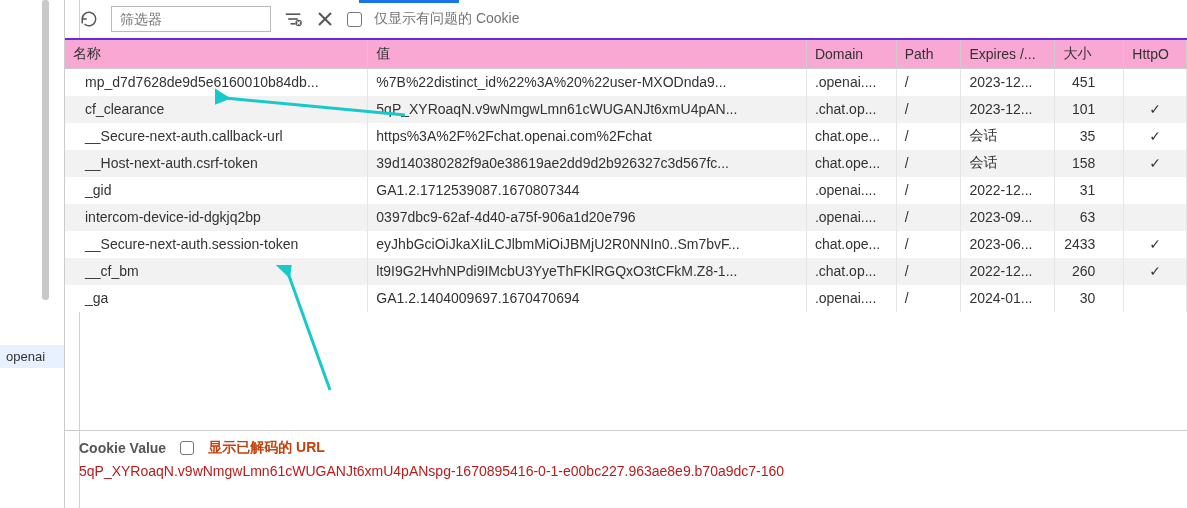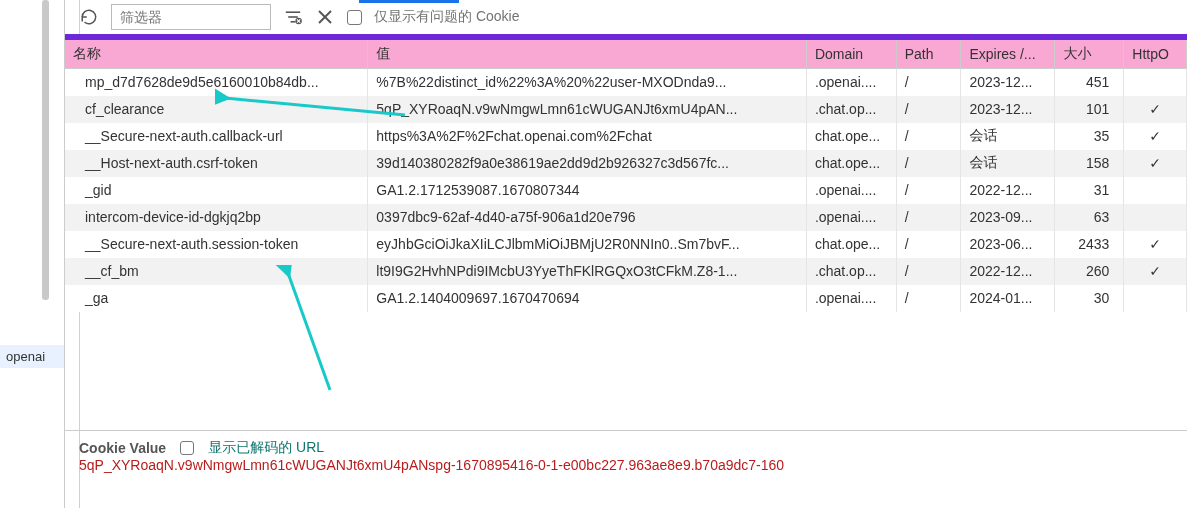--- a/index.html
+++ b/index.html
@@ -45,21 +45,21 @@
     display: flex;
     flex-direction: column;
   }
   
   .toolbar {
     display: flex;
     align-items: center;
     gap: 12px;
     height: 40px;
     padding: 4px 14px;
-    border-bottom: 6px solid #6d28d9;
+    border-bottom: 2px solid #6d28d9;
   }
   .toolbar .icon-btn {
     width: 20px; height: 20px;
     display: flex; align-items: center; justify-content: center;
     cursor: pointer;
     color: #555;
   }
   .toolbar svg { display: block; }
   .filter-input {
     width: 160px;
@@ -109,53 +109,54 @@
   }
   td {
     padding: 4px 8px;
     font-size: 14px;
     border-right: 1px solid #e5e5e5;
     white-space: nowrap;
     overflow: hidden;
     text-overflow: ellipsis;
     height: 27px;
   }
-  td.size { text-align: right; padding-right: 14px; }
+  td.size { text-align: right; padding-right: 28px; }
   td.http { text-align: center; }
   tbody tr:nth-child(even) td { background: #f2f2f2; }
   tbody tr:nth-child(odd)  td { background: #ffffff; }
   tbody td:first-child { padding-left: 20px; }
   
   .arrow {
     position: absolute;
     pointer-events: none;
   }
   
   .detail {
     border-top: 1px solid #ccc;
     padding: 8px 14px 0 14px;
     height: 78px;
   }
   .detail-row1 {
     display: flex;
     align-items: center;
     gap: 14px;
+    margin-bottom: 6px;
   }
   .detail-label {
     font-weight: bold;
     font-size: 14px;
     color: #555;
   }
   .detail .cb2 {
     width: 14px; height: 14px;
     border: 1.5px solid #777;
     border-radius: 3px;
     display: inline-block;
   }
-  .detail .cb2lbl { font-size: 14px; color: #0f766e; }
+  .detail .cb2lbl { font-size: 14px; color: #c2410c; font-weight: bold; }
   .detail-value {
     font-size: 14px;
     color: #b91c1c;
     white-space: nowrap;
     overflow: hidden;
   }
   .top-border-accent {
     position: absolute;
     top: 0; left: 294px;
     width: 100px; height: 3px;

